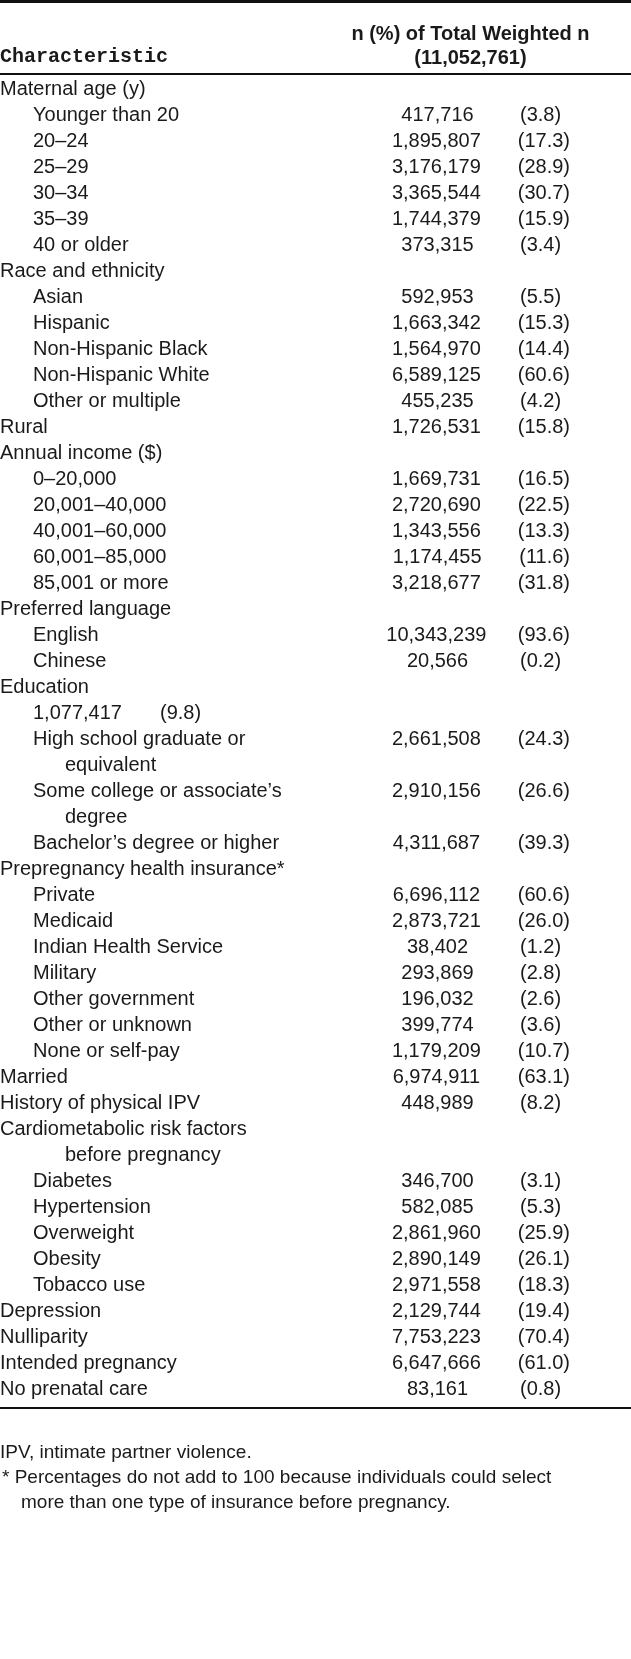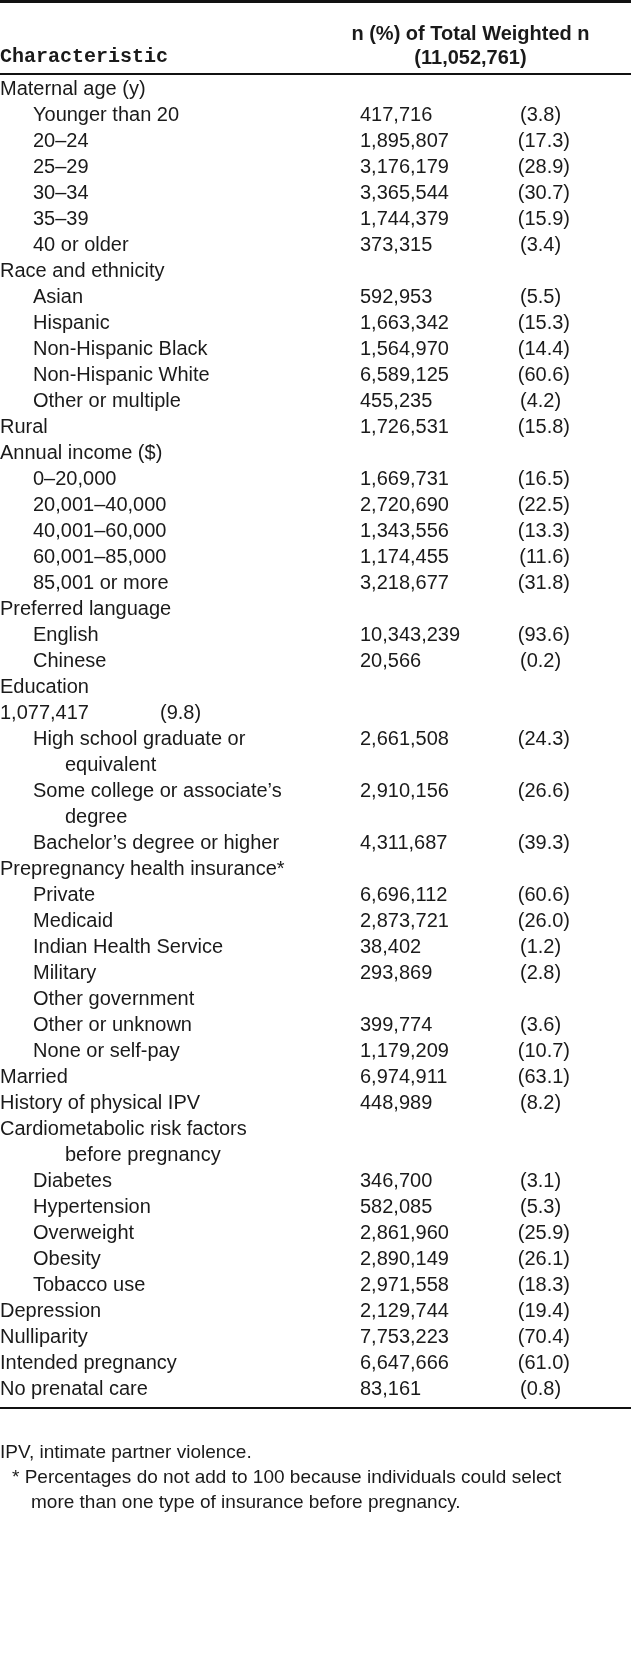--- a/index.html
+++ b/index.html
@@ -27,25 +27,25 @@
   }
   .body { }
   .row { display: flex; align-items: flex-start; font-size: 20px; line-height: 26px; }
   .row .label { width: 360px; box-sizing: border-box; }
   .row .label.level0 { padding-left: 0; }
   .row .label.level1 { padding-left: 33px; }
   .row .label .cont { display: block; }
   .row.level0 .label .cont { padding-left: 65px; }
   .row.level1 .label .cont { padding-left: 32px; }
   .row .value { width: 210px; display: flex; }
-  .row .value .num { width: 155px; text-align: left; white-space: nowrap; }
+  .row .value .num { width: 155px; text-align: center; white-space: nowrap; }
   .row .value .pct { padding-left: 5px; white-space: nowrap; }
   .rule-bottom { height: 2px; background: #111; margin-top: 6px; }
   .footnotes { padding-top: 6px; font-size: 19px; line-height: 25px; margin-top: 24px; }
-  .footnotes .fn2 { padding-left: 12px; }
+  .footnotes .fn2 { padding-left: 2px; }
   .footnotes .fn2 .cont { display: block; padding-left: 19px; }
 </style>
 </head>
 <body>
 
 <div class="wrap">
   <div class="rule-top"></div>
   <div class="header">
     <div class="hcol1">Characteristic</div>
     <div class="hcol2">
@@ -279,20 +279,24 @@
       </div>
       <div class="row level1">
         <div class="label level1"><span>Military</span></div>
         <div class="value">
           <span class="num">293,869</span>
           <span class="pct">(2.8)</span>
         </div>
       </div>
       <div class="row level1">
         <div class="label level1"><span>Other government</span></div>
+        <div class="value">
+          <span class="num">196,032</span>
+          <span class="pct">(2.6)</span>
+        </div>
       </div>
       <div class="row level1">
         <div class="label level1"><span>Other or unknown</span></div>
         <div class="value">
           <span class="num">399,774</span>
           <span class="pct">(3.6)</span>
         </div>
       </div>
       <div class="row level1">
         <div class="label level1"><span>None or self-pay</span></div>

